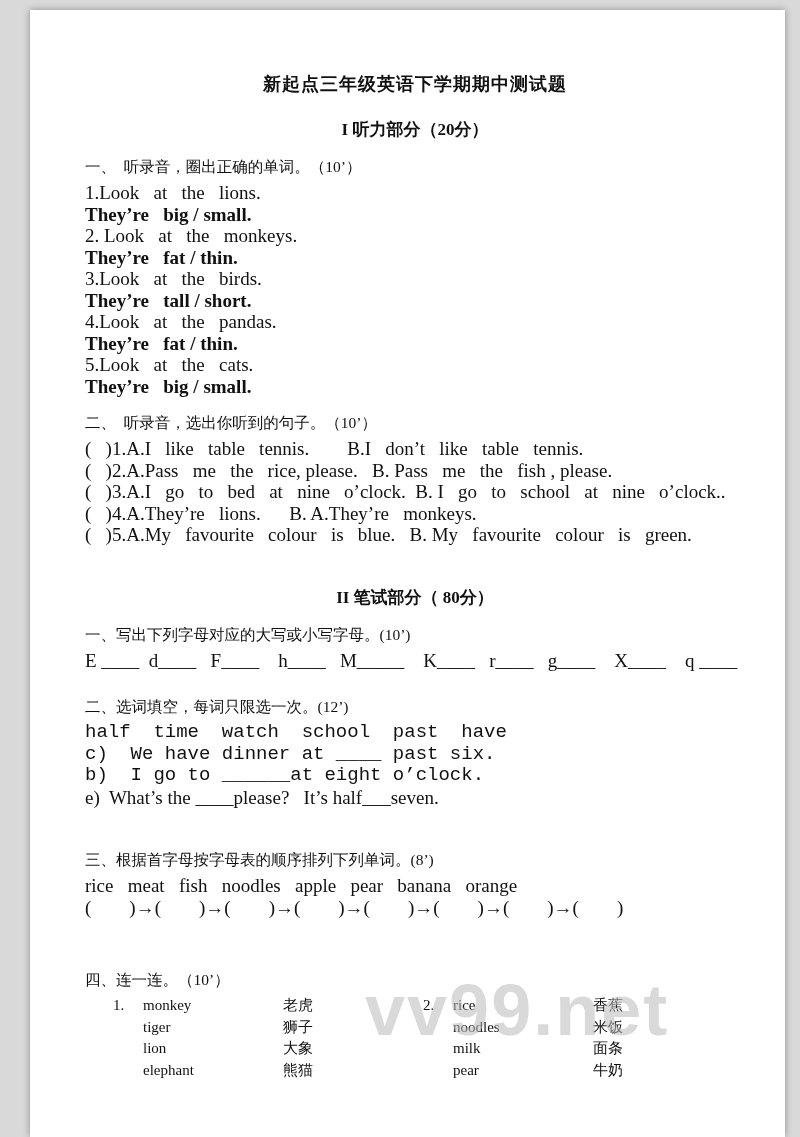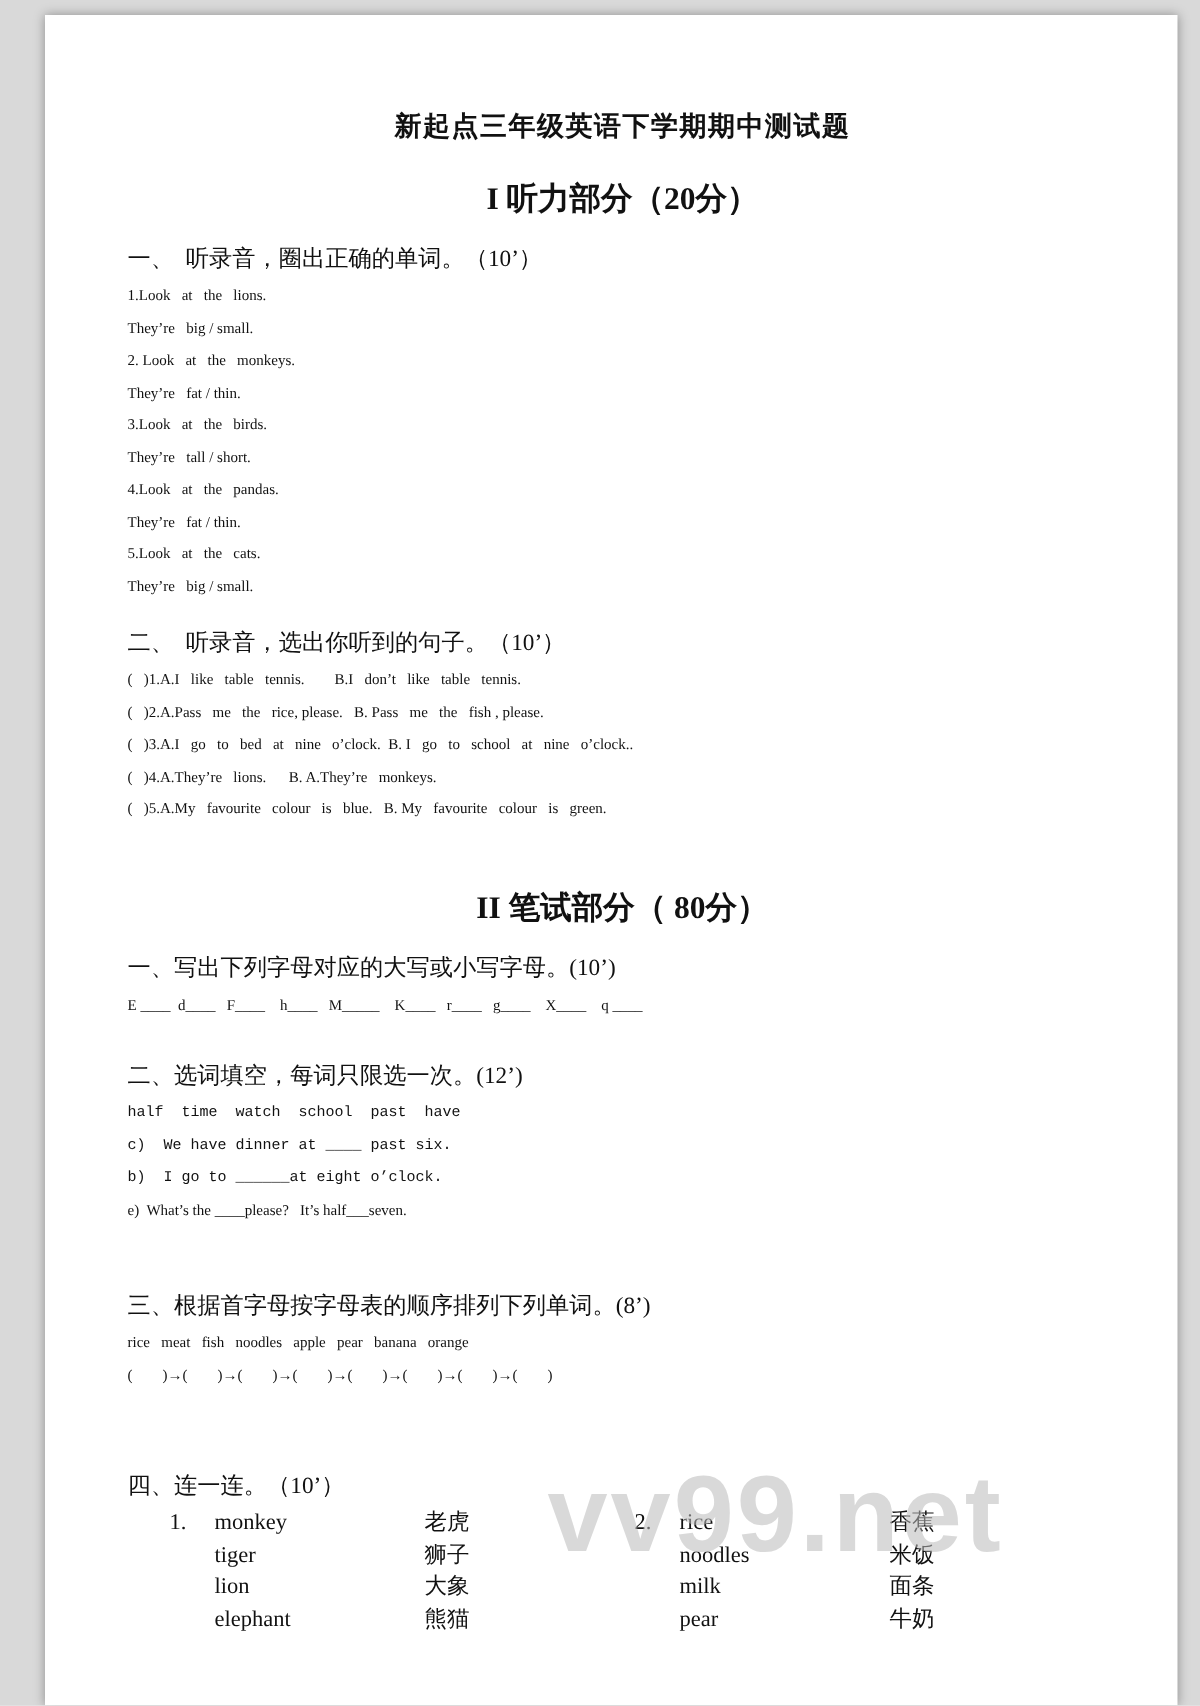--- a/index.html
+++ b/index.html
@@ -31,36 +31,36 @@
   h1.doc-title {
     margin: 22px 0 0 0;
     text-align: center;
     font-size: 18px;
     font-weight: bold;
     letter-spacing: 1px;
   }
   h2.section-title {
     margin: 22px 0 0 0;
     text-align: center;
-    font-size: 21px;
+    font-size: 17px;
     font-weight: bold;
   }
   p.part-heading {
     margin: 16px 0 4px 0;
     font-size: 15.5px;
     white-space: pre-wrap;
   }
   p.line {
     margin: 0;
     line-height: 21.5px;
-    font-size: 10px;
+    font-size: 19px;
     white-space: pre-wrap;
   }
   .ind1 { margin-left: 18px; }
-  .ind2 { margin-left: 32px; }
+  .ind2 { margin-left: 32px; font-weight: bold; }
   .ind3 { margin-left: 30px; }
   .ind4 { margin-left: 50px; }
   .mono { font-family: "Liberation Mono", "DejaVu Sans Mono", monospace; font-size: 14px; }
   .gap-lg { height: 26px; }
   .gap-md { height: 18px; }
   .gap-sm { height: 10px; }
   .gap-xl { height: 36px; }
   
   .match-wrap { margin-left: 28px; margin-top: 4px; }
   .match-row { display: flex; line-height: 21.5px; font-size: 15px; }

